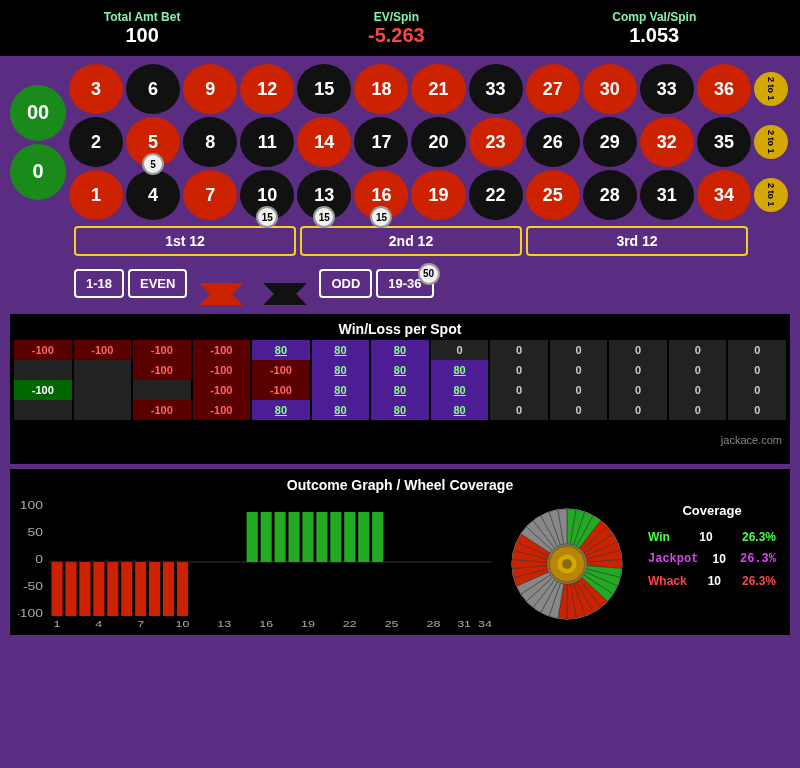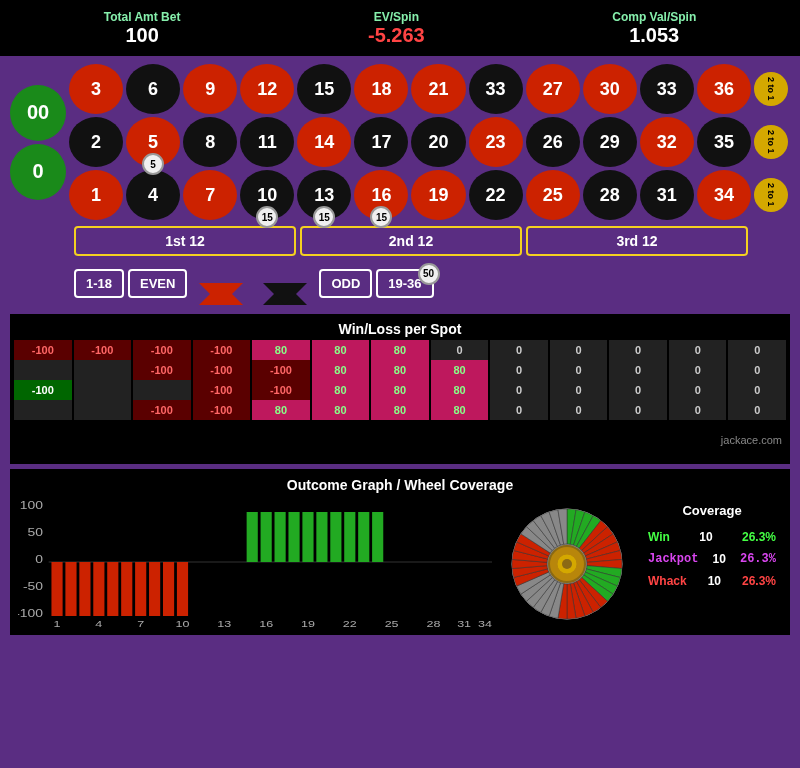--- a/index.html
+++ b/index.html
@@ -178,21 +178,21 @@
       grid-template-columns: repeat(13, 1fr);
       gap: 2px;
     }
     .wl-cell {
       text-align: center;
       font-size: 11px;
       font-weight: bold;
       padding: 4px 2px;
     }
     .wl-cell.neg { color: #ff6666; background: #5a0000; }
-    .wl-cell.pos { color: #88ff88; background: #be185d; }
+    .wl-cell.pos { color: #88ff88; background: #4c1d95; text-decoration: underline; }
     .wl-cell.zero { color: #cccccc; background: #222; }
     .wl-cell.highlight { background: #006600; color: #fff; }
     .jackace { text-align: right; color: #888; font-size: 11px; padding: 14px 4px; }
 
     
     .outcome-section {
       background: #000;
       margin: 5px 10px;
       padding: 6px 8px;
     }

